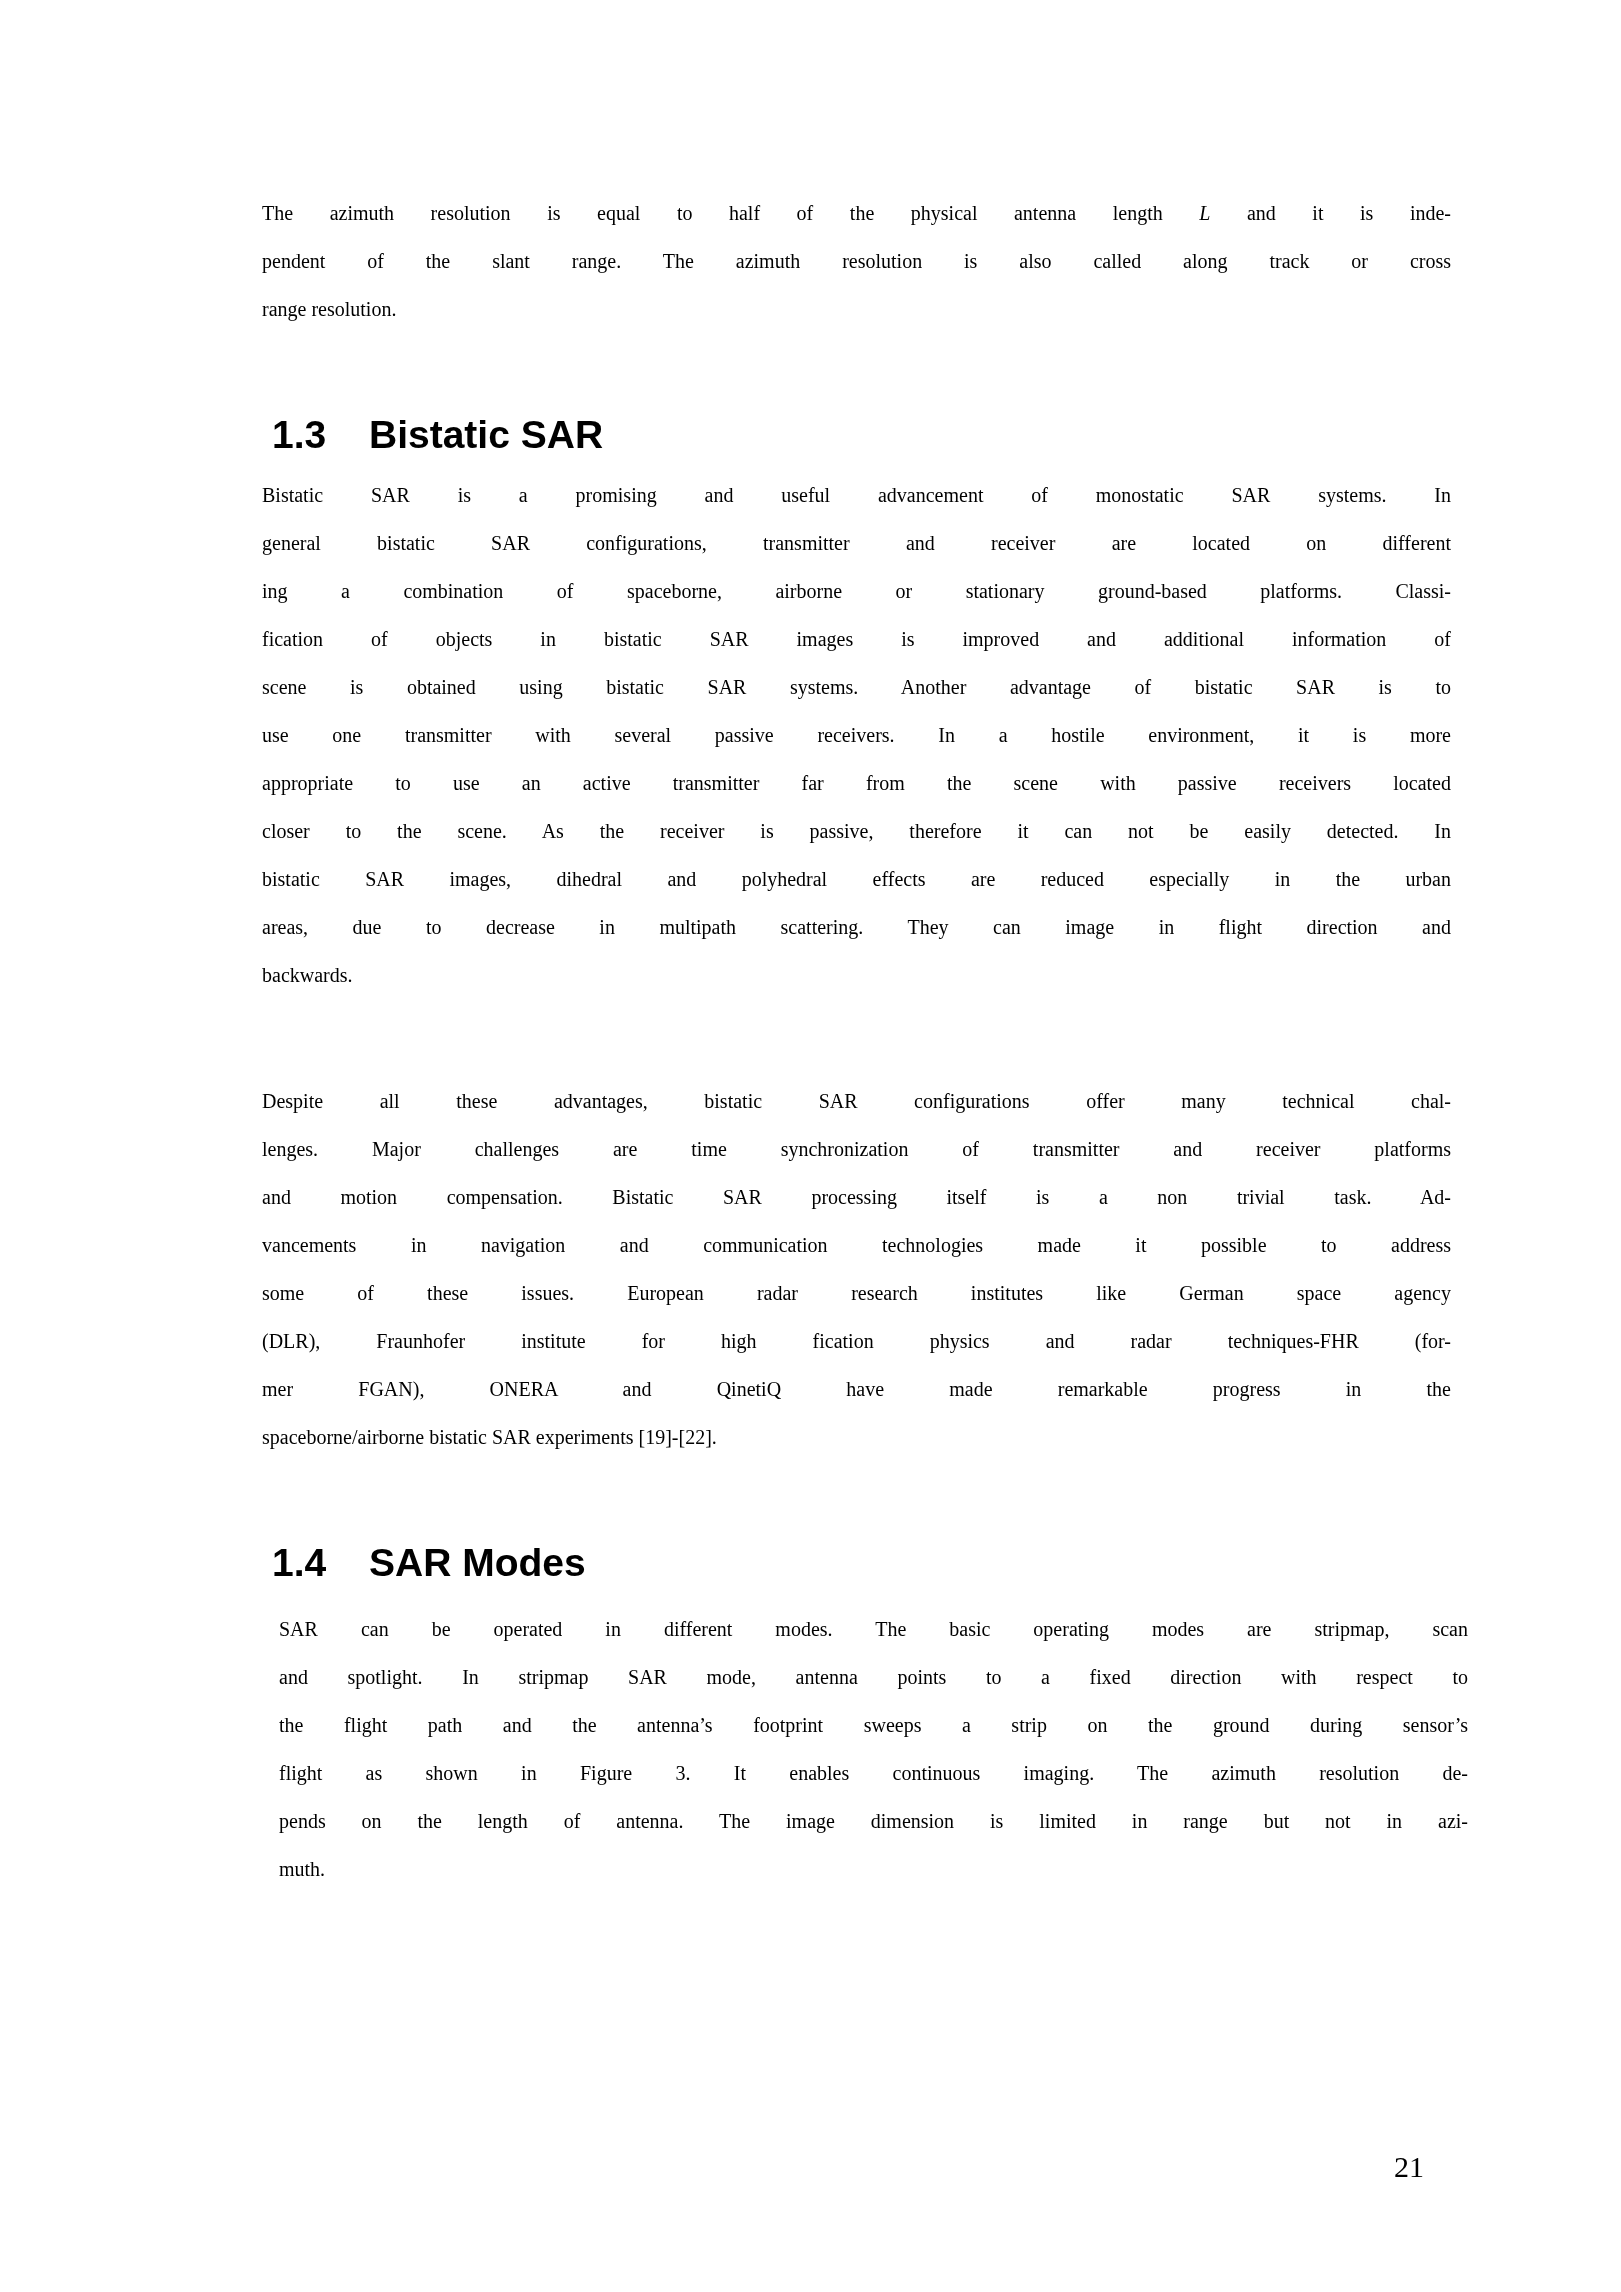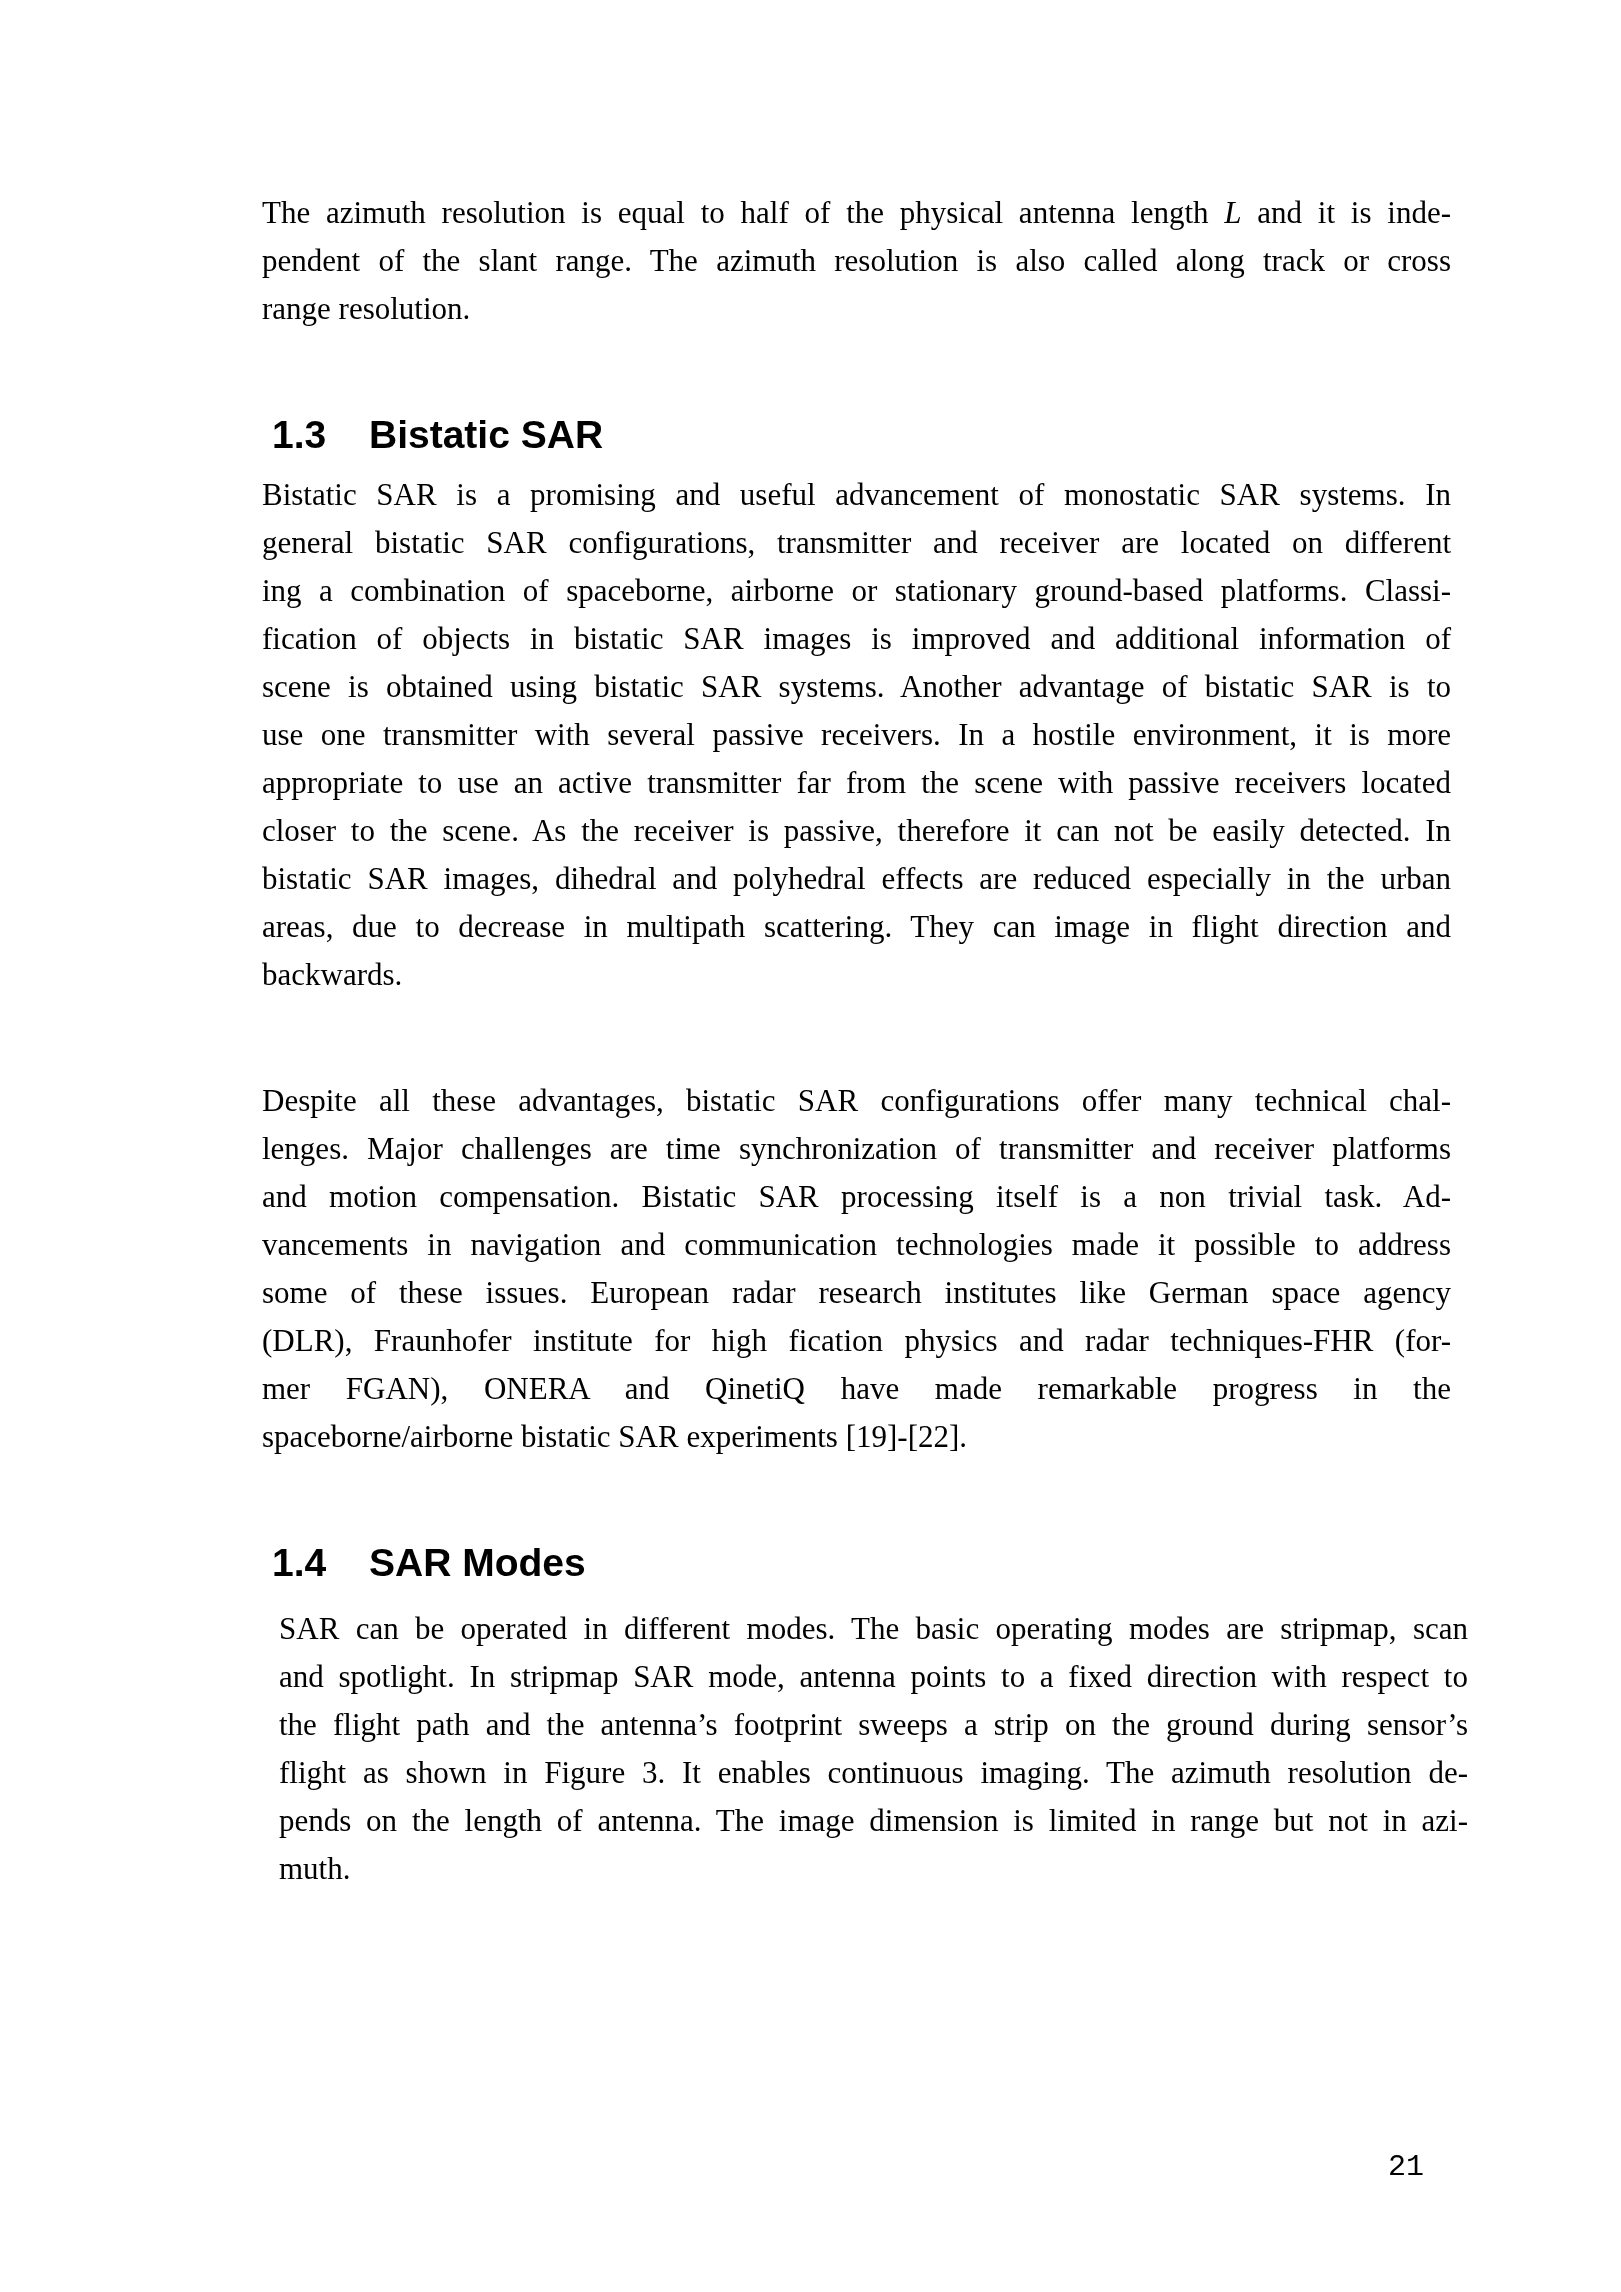--- a/index.html
+++ b/index.html
@@ -13,21 +13,21 @@
     height: 2293px;
     background: #ffffff;
     color: #000000;
     font-family: "Liberation Serif", serif;
     overflow: hidden;
   }
   .para {
     position: absolute;
     left: 262px;
     width: 1189px;
-    font-size: 31px;
+    font-size: 20px;
     line-height: 48px;
     color: #000000;
   }
   .para .line {
     text-align: justify;
     text-align-last: justify;
     text-justify: inter-word;
     white-space: normal;
   }
   .para .line.last {
@@ -55,21 +55,20 @@
   #p4 { top: 1605px; margin-left: 17px; }
   .page-number {
     position: absolute;
     top: 2143px;
     left: 262px;
     width: 1162px;
     text-align: right;
     font-size: 30px;
     line-height: 48px;
     color: #000000;
-    font-family: Liberation Mono, monospace;
   }
 </style>
 </head>
 <body>
 
 <div class="page">
 
   <div class="para" id="p1">
       <div class="line">The azimuth resolution is equal to half of the physical antenna length <i>L</i> and it is inde-</div>
       <div class="line">pendent of the slant range. The azimuth resolution is also called along track or cross</div>

